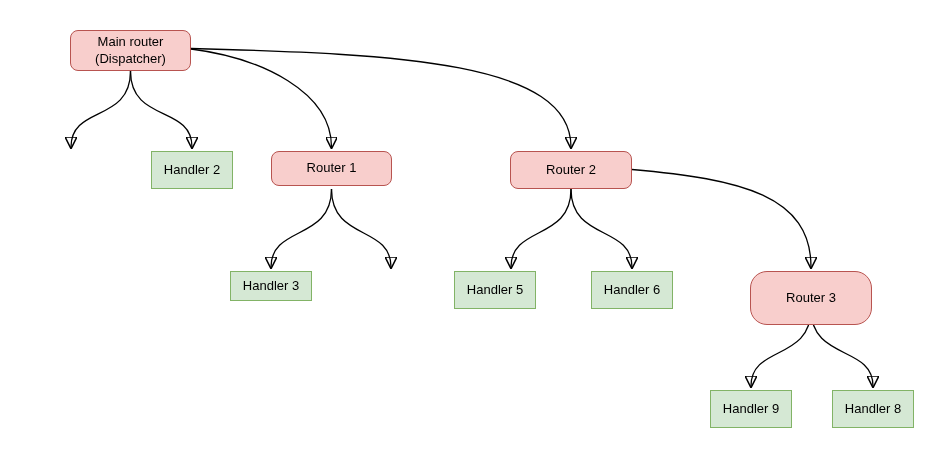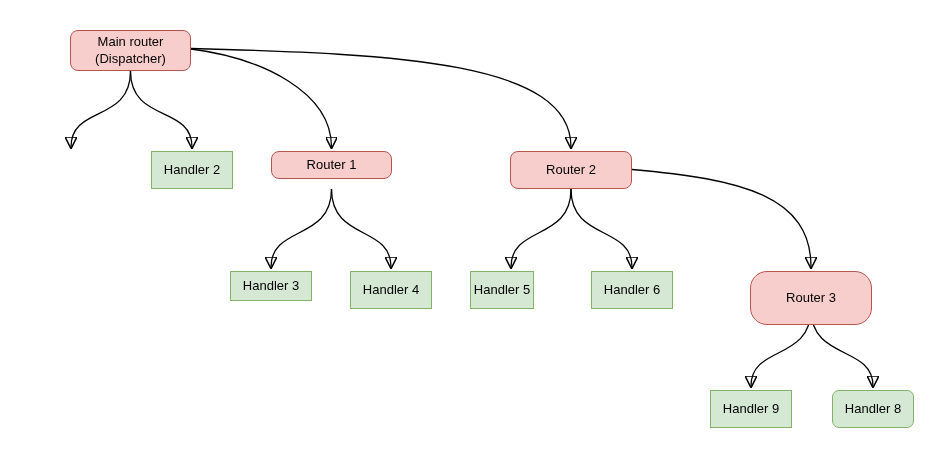--- a/index.html
+++ b/index.html
@@ -59,49 +59,46 @@
   <div class="node router" style="left:70px;top:30px;width:121px;height:41px;">
     <span class="node-label">Main router
 (Dispatcher)</span>
   </div>
 
 
   <div class="node handler" style="left:151px;top:151px;width:82px;height:38px;">
     <span class="node-label">Handler 2</span>
   </div>
 
-  <div class="node router" style="left:271px;top:151px;width:121px;height:28px;">
+  <div class="node router" style="left:271px;top:151px;width:121px;height:35px;">
     <span class="node-label">Router 1</span>
   </div>
 
   <div class="node router" style="left:510px;top:151px;width:122px;height:38px;">
     <span class="node-label">Router 2</span>
   </div>
 
   <div class="node handler" style="left:230px;top:271px;width:82px;height:30px;">
     <span class="node-label">Handler 3</span>
   </div>
 
-  <div class="node handler" style="left:350px;top:271px;width:82px;height:38px;">
-    <span class="node-label">Handler 4</span>
-  </div>
 
-  <div class="node handler" style="left:470px;top:271px;width:64px;height:38px;">
+  <div class="node handler" style="left:454px;top:271px;width:82px;height:38px;">
     <span class="node-label">Handler 5</span>
   </div>
 
   <div class="node handler" style="left:591px;top:271px;width:82px;height:38px;">
     <span class="node-label">Handler 6</span>
   </div>
 
   <div class="node router" style="left:750px;top:271px;width:122px;height:54px;border-radius:17px;">
     <span class="node-label">Router 3</span>
   </div>
 
   <div class="node handler" style="left:710px;top:390px;width:82px;height:38px;">
     <span class="node-label">Handler 9</span>
   </div>
 
-  <div class="node handler" style="left:832px;top:390px;width:82px;height:38px;border-radius:7px;">
+  <div class="node handler" style="left:832px;top:390px;width:82px;height:38px;">
     <span class="node-label">Handler 8</span>
   </div>
 
 </div>
 
 </body></html>

